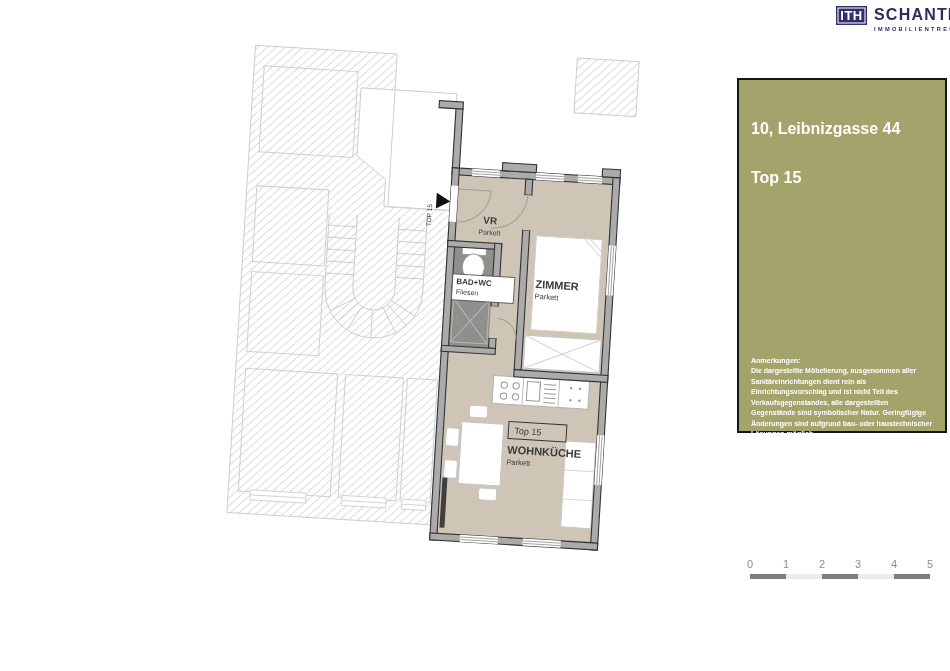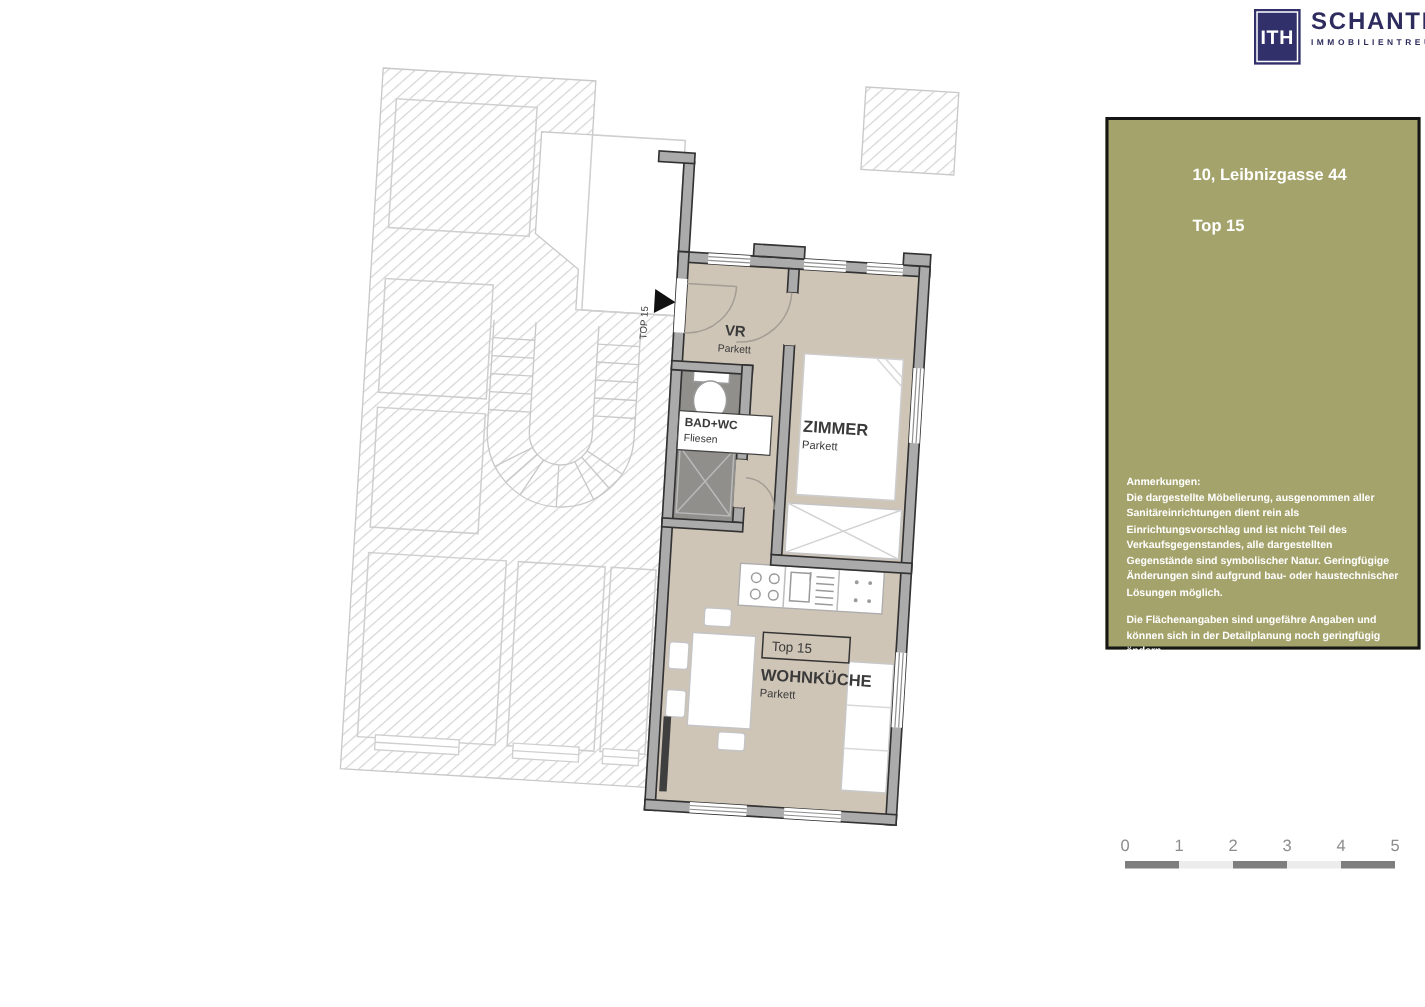--- a/index.html
+++ b/index.html
@@ -3,34 +3,34 @@
 <meta charset="utf-8">
 <style>
   html,body{margin:0;padding:0;}
   body{
     width:950px;height:671px;position:relative;background:#ffffff;
     font-family:"Liberation Sans", sans-serif;overflow:hidden;
   }
   
   .logo{position:absolute;left:836px;top:6px;display:flex;align-items:flex-start;gap:7px;}
   .logo-mark{
-    width:31px;height:37px;background:#32306b;color:#ffffff;
+    width:31px;height:19px;background:#32306b;color:#ffffff;
     display:flex;align-items:center;justify-content:center;
     font-weight:bold;font-size:13px;letter-spacing:0.5px;
     box-shadow:inset 0 0 0 1.5px #32306b, inset 0 0 0 2.5px #ffffff;
   }
   .logo-name{color:#2e2c5e;font-weight:bold;font-size:16px;letter-spacing:1.2px;line-height:1.1;}
   .logo-sub{color:#2e2c5e;font-size:5.6px;letter-spacing:2.35px;margin-top:2px;font-weight:bold;}
   
   .info-box{
     position:absolute;left:737px;top:78px;width:210px;height:355px;
     background:#a4a36b;border:2px solid #151515;box-sizing:border-box;
     padding:12px 12px;color:#ffffff;
   }
-  .info-title{font-size:11px;font-weight:bold;line-height:1.55;white-space:pre-line;margin-left:44px;}
+  .info-title{font-size:16px;font-weight:bold;line-height:1.55;white-space:pre-line;}
   .info-notes{margin-top:140px;font-size:7px;font-weight:bold;line-height:1.5;}
   .info-notes p{margin:0 0 8px 0;}
   .info-notes .nt{margin:0;}
   
   .scalebar{position:absolute;left:750px;top:558px;width:190px;height:26px;}
   .scalebar .num{position:absolute;top:0;transform:translateX(-50%);font-size:11px;color:#8d8d8d;}
   .scalebar .bar{position:absolute;left:0;top:16px;width:180px;height:5px;display:flex;}
   .scalebar .seg{width:36px;height:5px;}
   .seg-d{background:#7e7e7e;}
   .seg-l{background:#ececec;}

